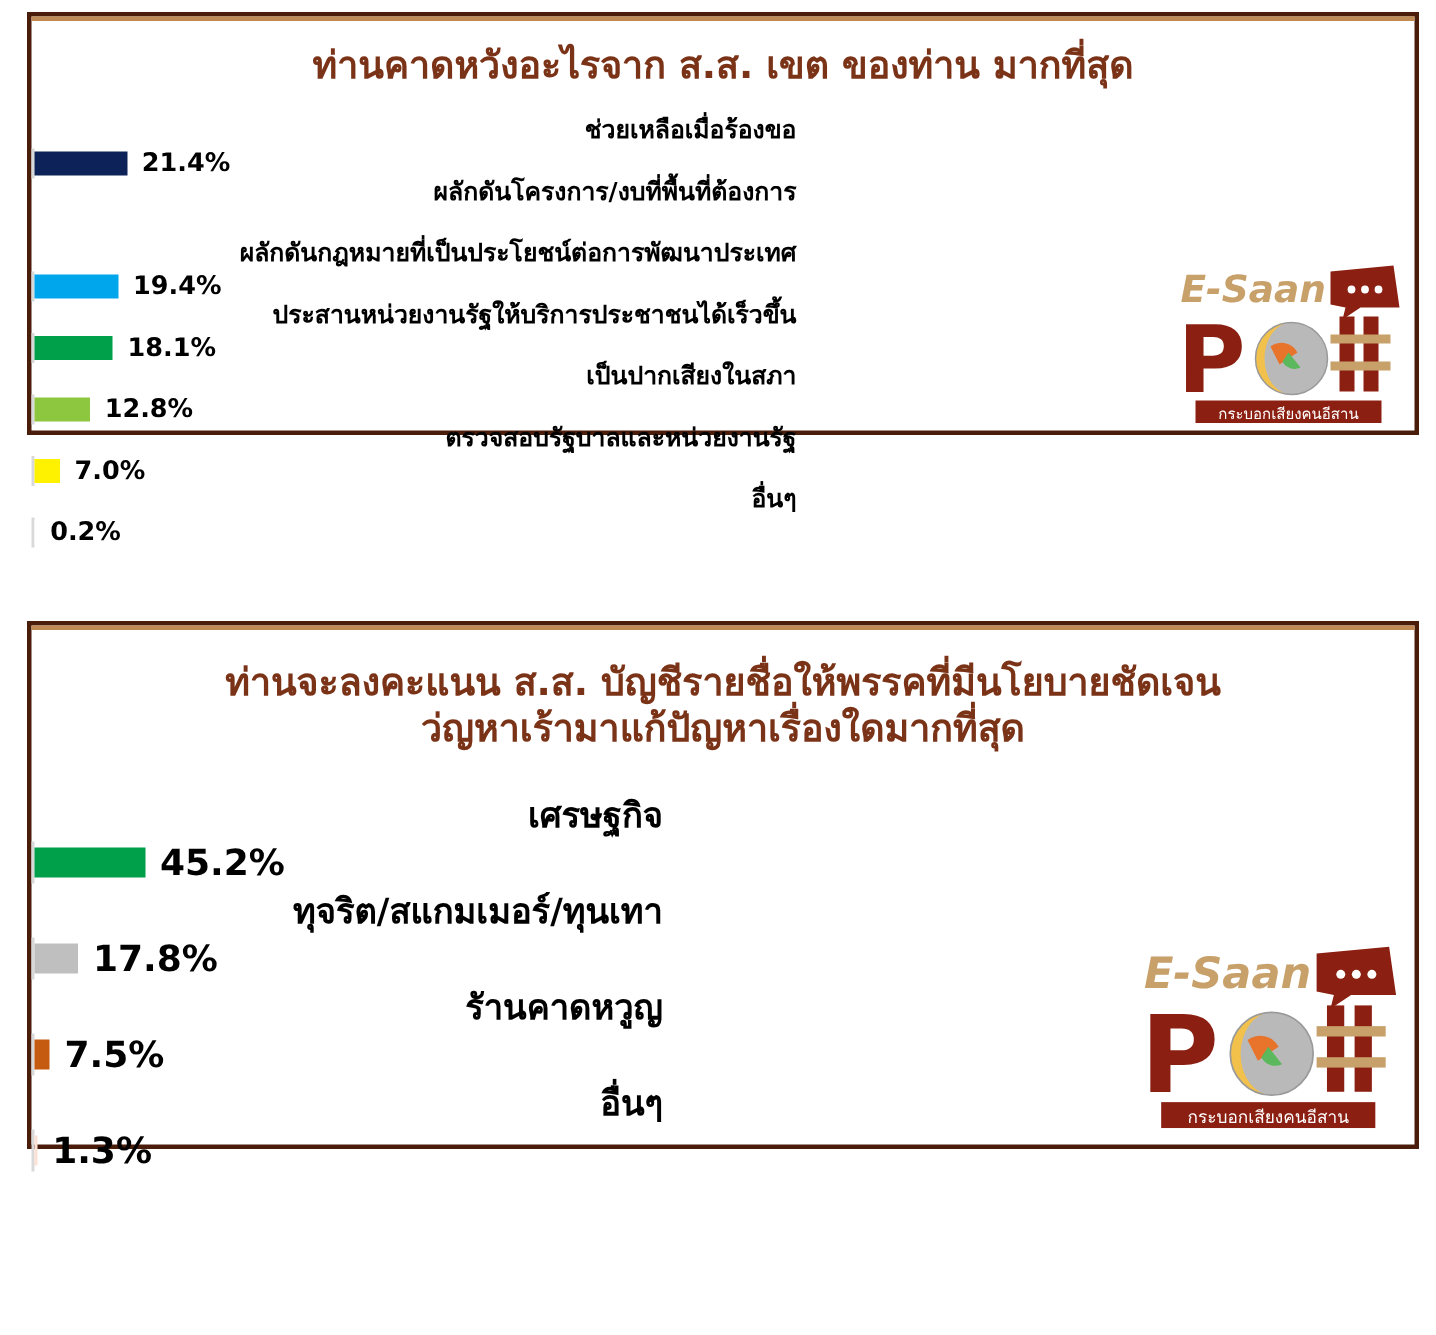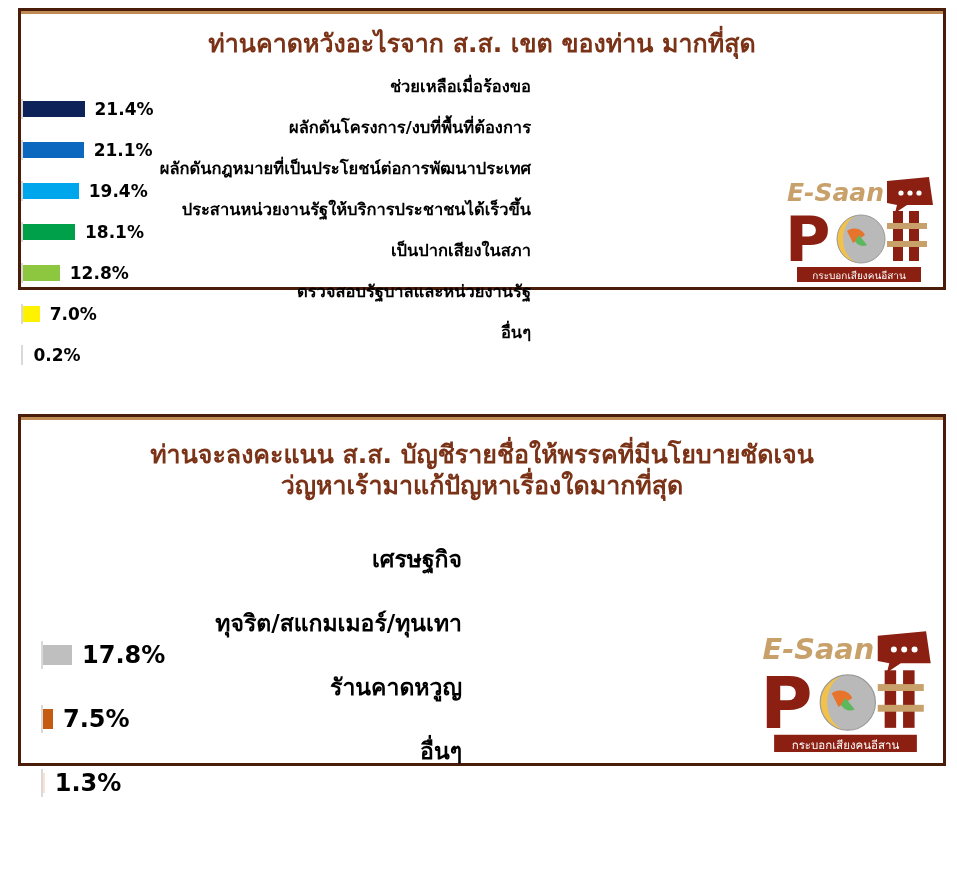--- a/index.html
+++ b/index.html
@@ -66,21 +66,21 @@
   }
   .title-line { display: block; }
 
   
   .plot {
     position: absolute;
     left: 0;
     right: 0;
   }
   #plot-1 { top: 62px; height: 300px; }
-  #plot-2 { top: 124px; height: 340px; padding-left: 20px; }
+  #plot-2 { top: 108px; height: 340px; }
 
   .row {
     position: relative;
     display: flex;
     align-items: flex-start;
     width: 100%;
     flex-direction: column;
   }
   #plot-1 .row { height: 41px; }
   #plot-2 .row { height: 64px; }
@@ -155,24 +155,20 @@
       <div class="row">
         <div class="cat-label">ช่วยเหลือเมื่อร้องขอ</div>
         <div class="bar-zone">
           <div class="bar" style="width:89.2%; background:#0D2259;"></div>
           <div class="bar-value">21.4%</div>
         </div>
       </div>
 
       <div class="row">
         <div class="cat-label">ผลักดันโครงการ/งบที่พื้นที่ต้องการ</div>
-        <div class="bar-zone">
-          <div class="bar" style="width:87.9%; background:#0C67BE;"></div>
-          <div class="bar-value">21.1%</div>
-        </div>
       </div>
 
       <div class="row">
         <div class="cat-label">ผลักดันกฎหมายที่เป็นประโยชน์ต่อการพัฒนาประเทศ</div>
         <div class="bar-zone">
           <div class="bar" style="width:80.8%; background:#00A6EC;"></div>
           <div class="bar-value">19.4%</div>
         </div>
       </div>
 
@@ -248,20 +244,24 @@
 
     <div class="chart-title" id="title-2">
       <span class="title-line">ท่านจะลงคะแนน ส.ส. บัญชีรายชื่อให้พรรคที่มีนโยบายชัดเจน</span>
       <span class="title-line">ว่ญหาเร้ามาแก้ปัญหาเรื่องใดมากที่สุด</span>
     </div>
 
     <div class="plot" id="plot-2">
 
       <div class="row">
         <div class="cat-label">เศรษฐกิจ</div>
+        <div class="bar-zone">
+          <div class="bar" style="width:79.0%; background:#00A04A;"></div>
+          <div class="bar-value">45.2%</div>
+        </div>
       </div>
 
 
       <div class="row">
         <div class="cat-label">ทุจริต/สแกมเมอร์/ทุนเทา</div>
         <div class="bar-zone">
           <div class="bar" style="width:31.1%; background:#BFBFBF;"></div>
           <div class="bar-value">17.8%</div>
         </div>
       </div>

